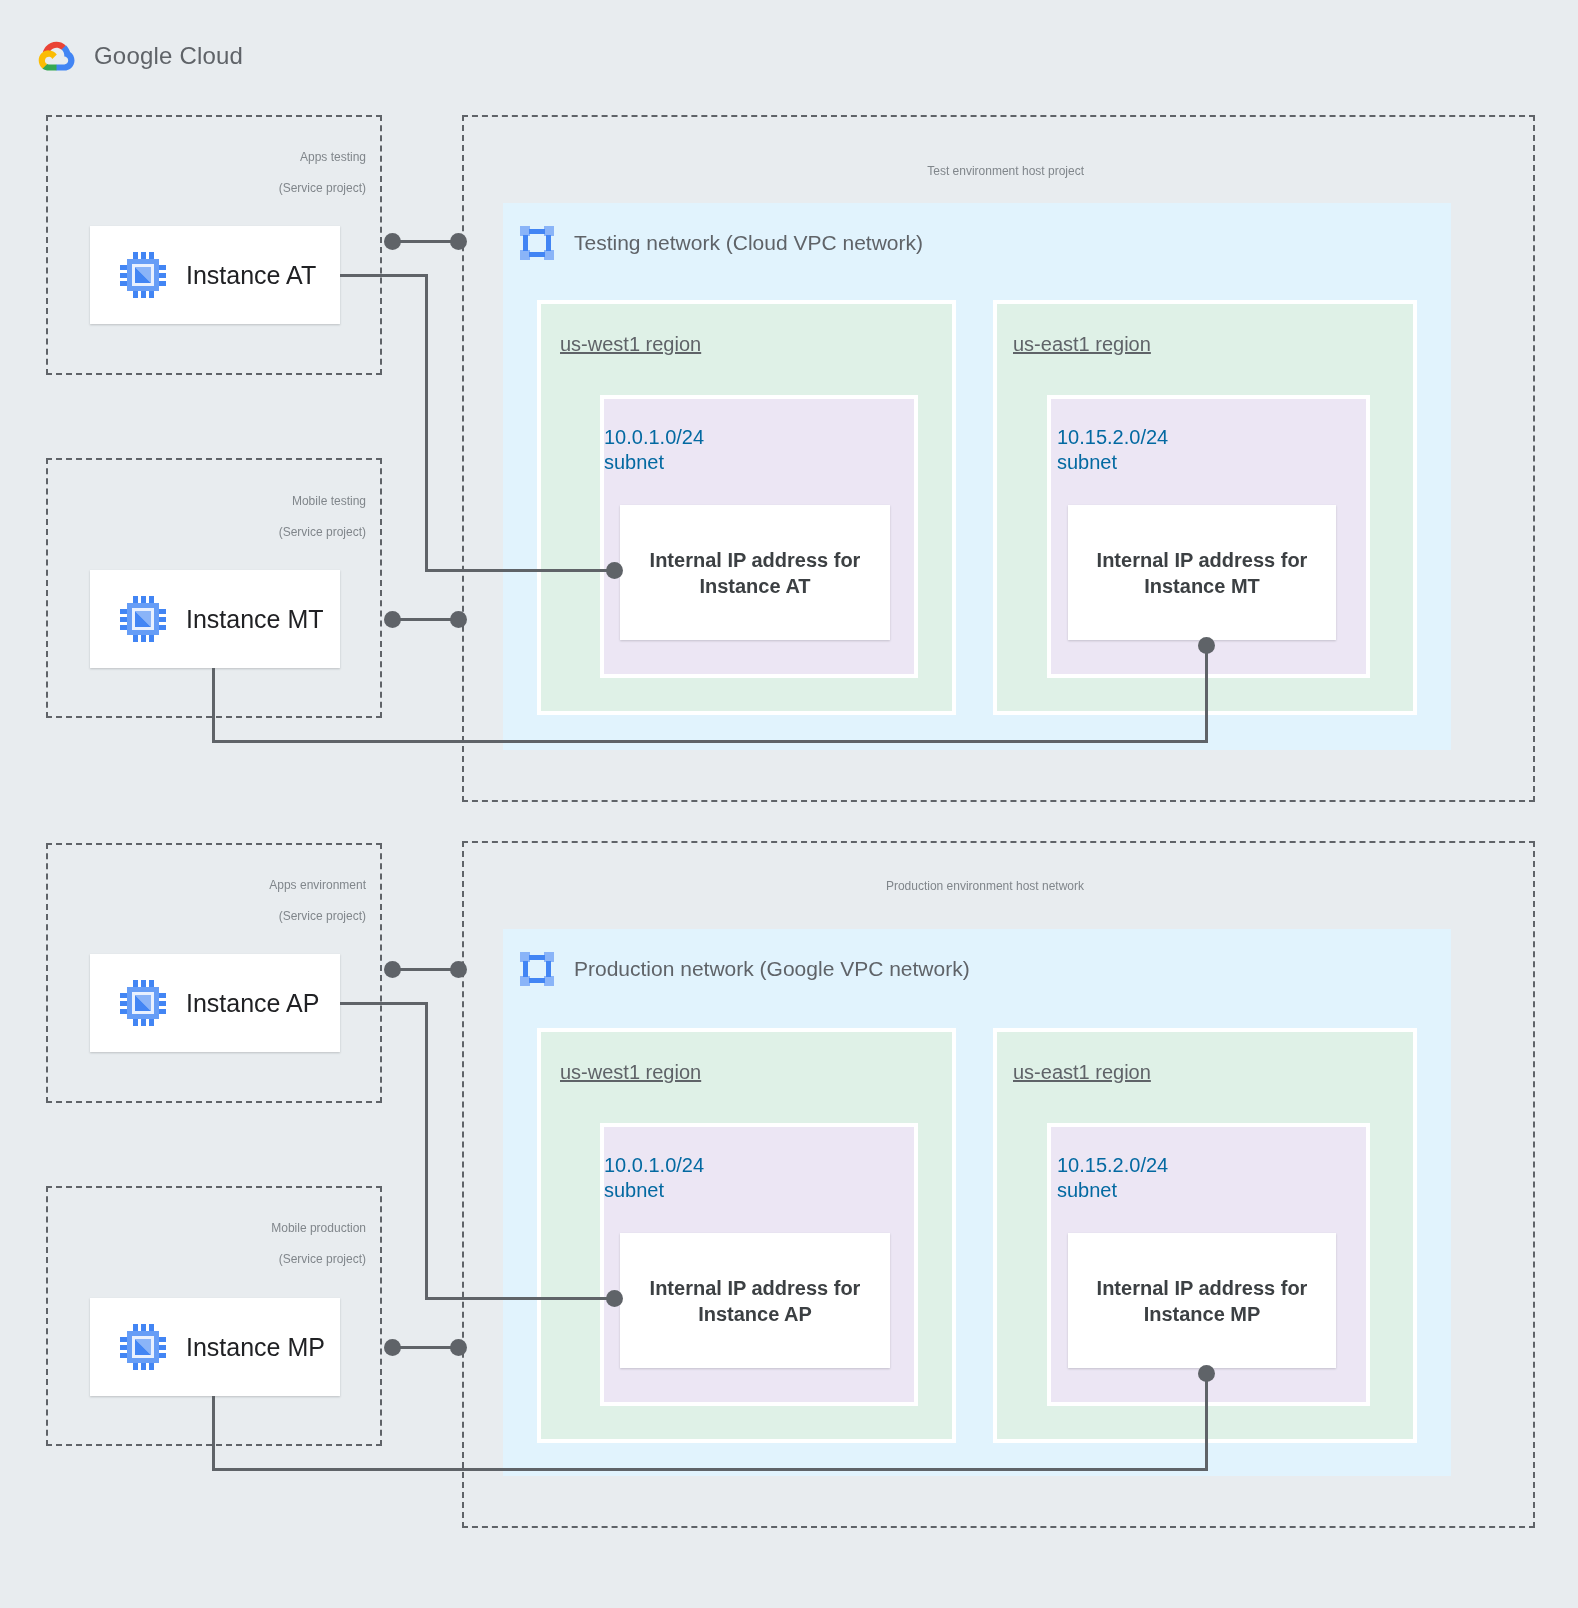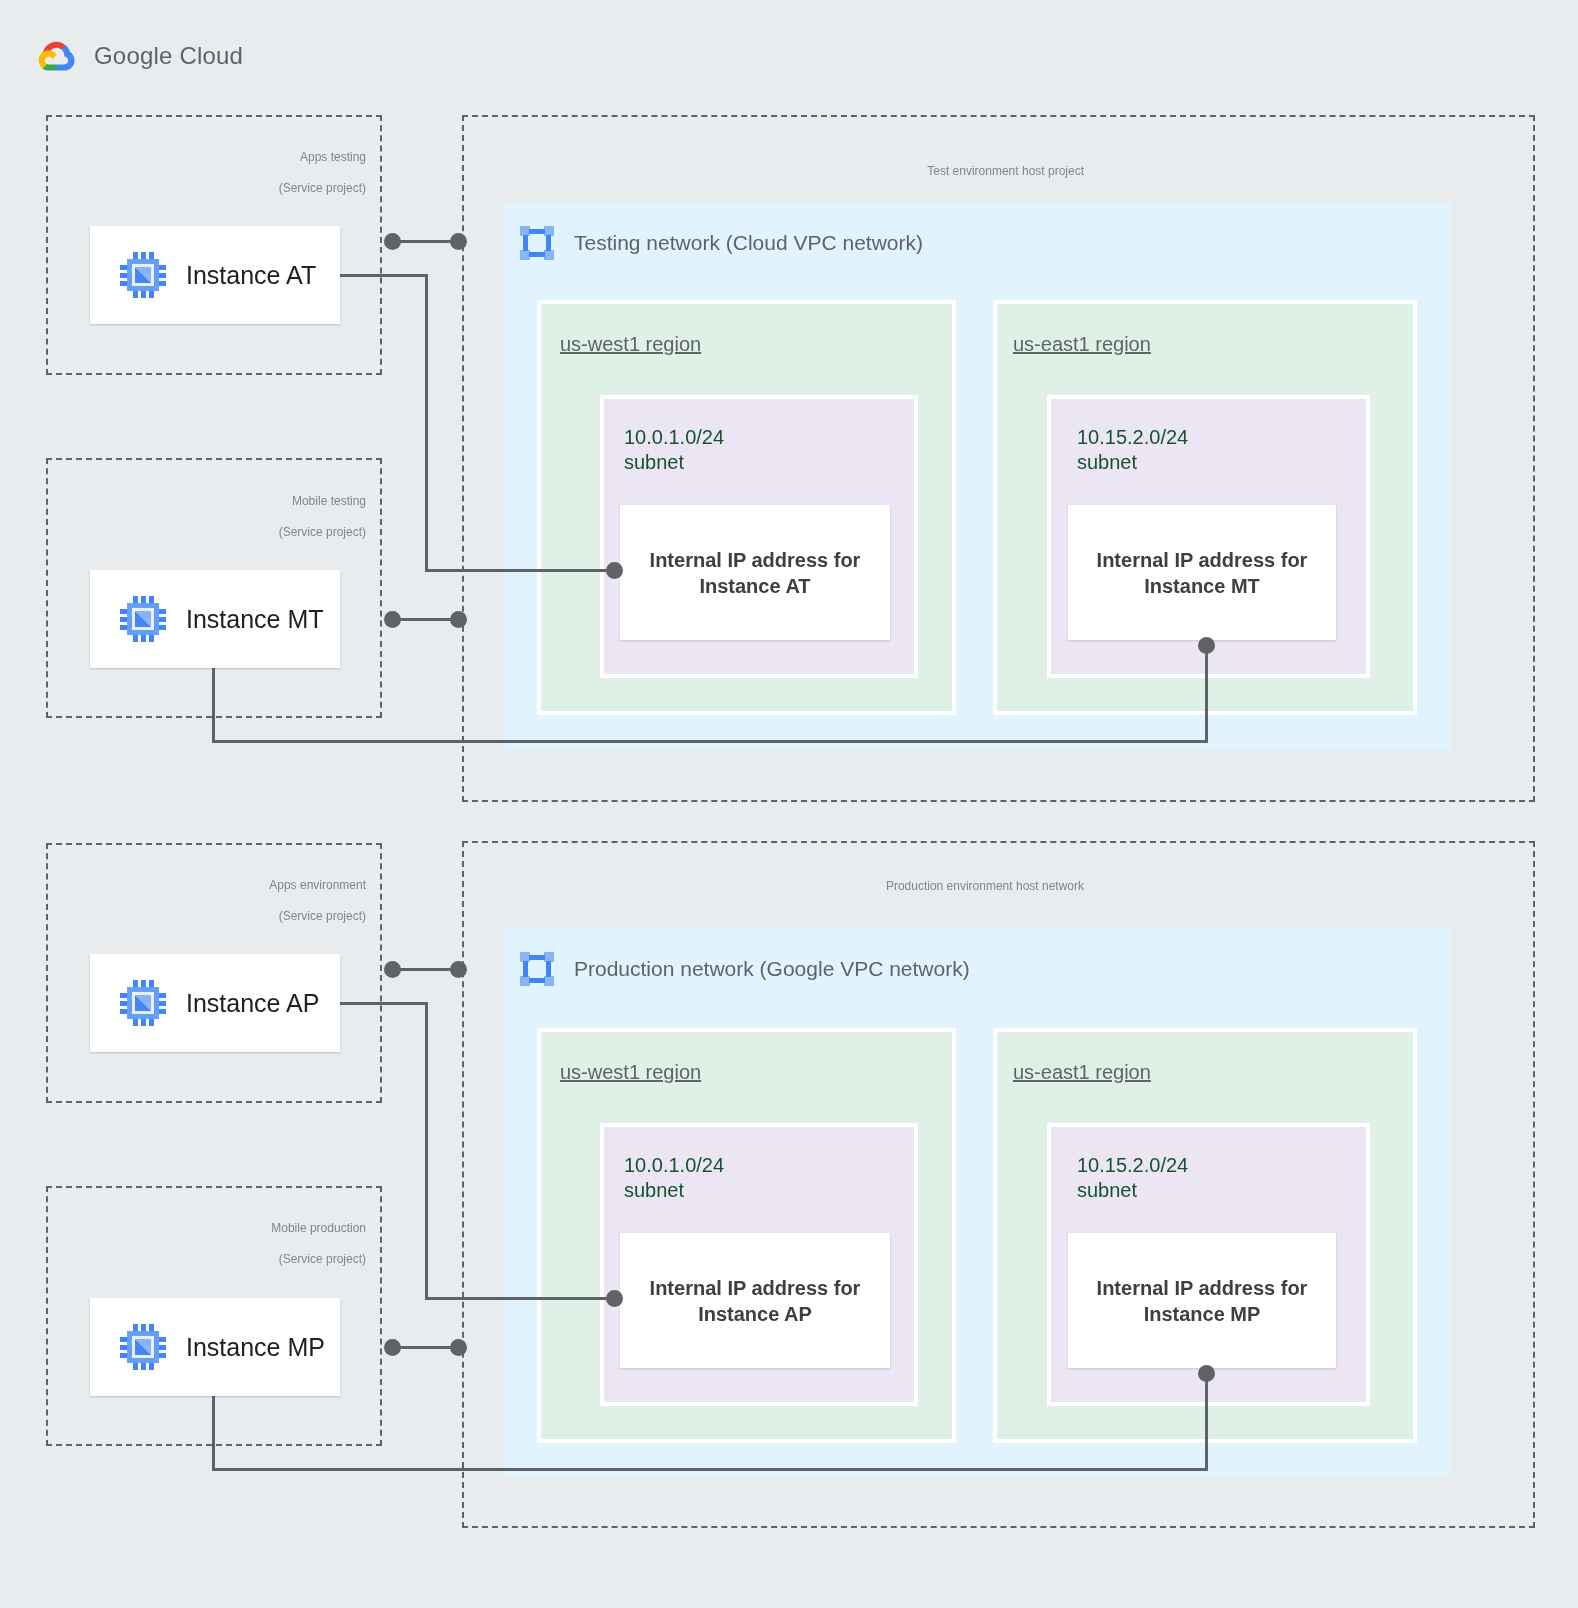--- a/index.html
+++ b/index.html
@@ -93,23 +93,22 @@
     position:absolute;font-size:20px;color:#5f6368;text-decoration:underline;
   }
 
   
   .subnet{
     background:#ece6f4;
     box-sizing:border-box;
     border:4px solid #ffffff;
   }
   .subnet-label{
-    position:absolute;font-size:20px;color:#14532d;line-height:25px;
+    position:absolute;font-size:20px;color:#0369a1;line-height:25px;
     white-space:pre-line;
-    margin-left:20px;
   }
 
   
   .ipcard{
     background:#ffffff;
     box-sizing:border-box;
     display:flex;align-items:center;justify-content:center;
     text-align:center;
     font-size:20px;font-weight:bold;color:#3c4043;
     line-height:26px;

